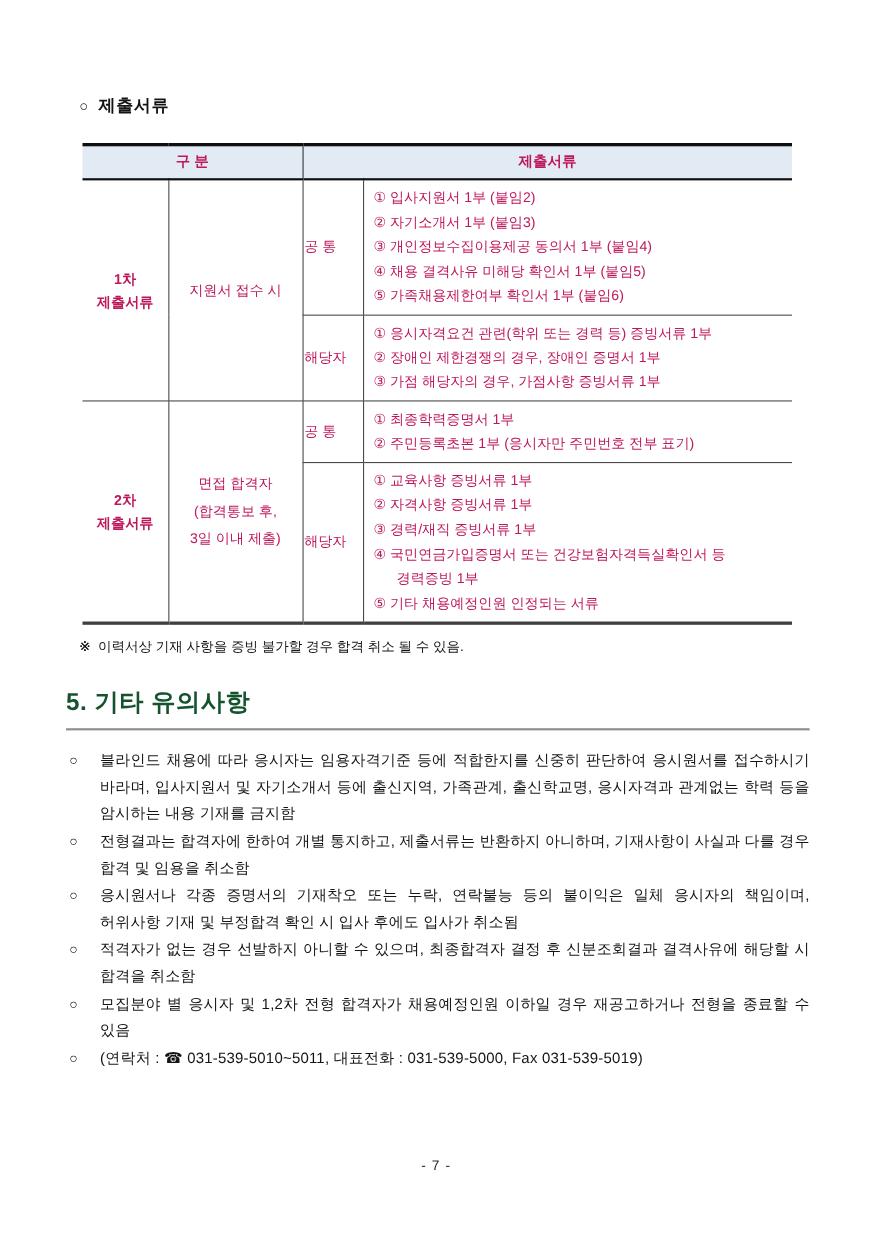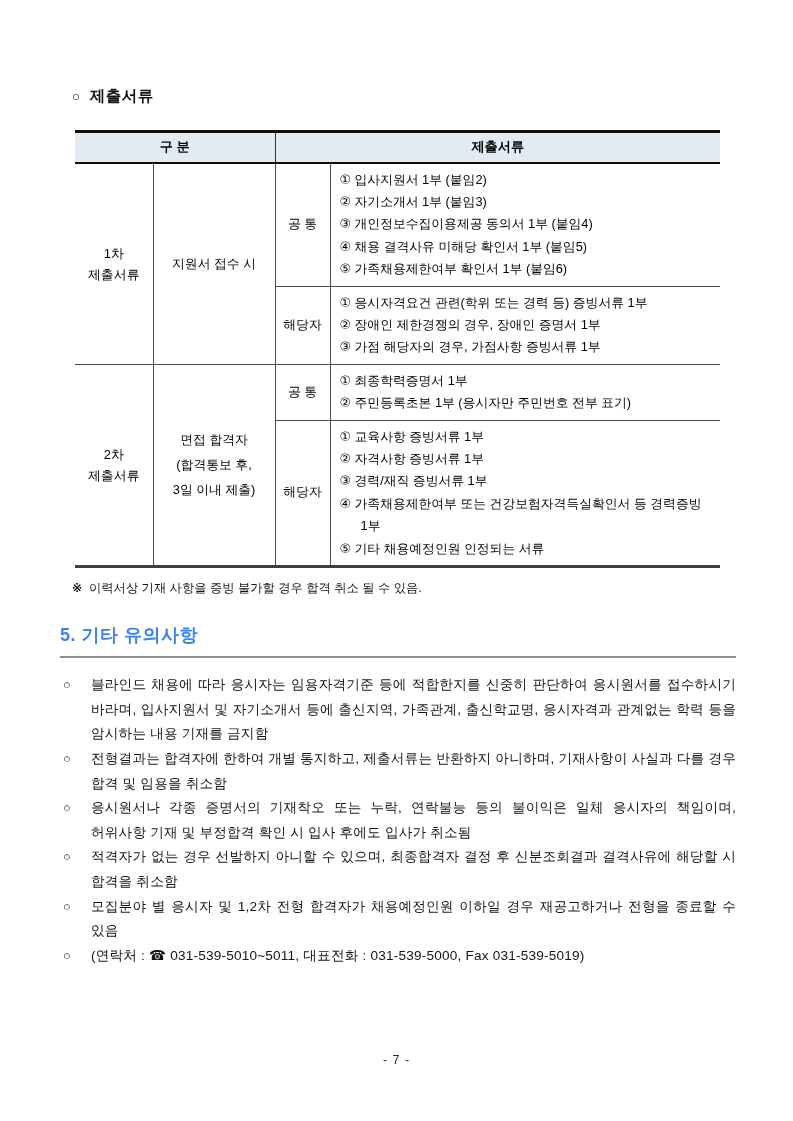--- a/index.html
+++ b/index.html
@@ -17,57 +17,57 @@
   .doc-title{
     margin-left:12px;margin-bottom:19px;
     font-size:15.5px;font-weight:bold;letter-spacing:.5px;
   }
   .doc-title .circle{font-size:13.5px;margin-right:9px;font-weight:bold;}
 
   
   table.sub{
     border-collapse:collapse;table-layout:fixed;
     margin-left:15px;width:645px;
-    font-size:12.8px;color:#000000;margin-top:23px;
+    font-size:12.8px;color:#be185d;margin-top:23px;
   }
   table.sub th,table.sub td{box-sizing:border-box;}
   table.sub thead th{
     background:#e2eaf4;
     border-top:3px solid #0f0f0f;
     border-bottom:2px solid #0f0f0f;
     font-weight:bold;font-size:13.2px;
     height:31px;padding:2px 0;text-align:center;
   }
   table.sub thead th + th{border-left:1px solid #333;}
   table.sub tbody td{
     border:1px solid #4a4a4a;
     vertical-align:middle;
   }
   table.sub tbody td:first-child{border-left:none;}
   table.sub tbody td:last-child{border-right:none;}
   table.sub td.bb{border-bottom:3px solid #404040;}
-  td.stage{font-weight:normal;text-align:center;line-height:21px;font-size:12.9px;}
+  td.stage{font-weight:bold;text-align:center;line-height:21px;font-size:12.9px;}
   td.when{text-align:center;line-height:25px;font-size:12.8px;}
-  td.type{text-align:center;font-size:12.8px;}
+  td.type{text-align:left;font-size:12.8px;}
   td.items{padding:5px 6px 5px 9px;}
   .item{
     line-height:22.4px;word-break:keep-all;
     padding-left:21px;text-indent:-21px;
   }
   tr.r1{height:112px;} tr.r2{height:64px;} tr.r3{height:48px;} tr.r4{height:118px;}
 
   
   .notes{margin:9px 0 0 12px;font-size:12.3px;line-height:22.3px;}
   .note{position:relative;padding-left:17px;text-align:justify;word-break:keep-all;}
   .note .marker{position:absolute;left:0;}
 
   
   .section-heading{
     margin:24px 0 0 0;
-    font-size:18px;font-weight:bold;letter-spacing:.5px;color:#3b82f6;
+    font-size:22px;font-weight:bold;letter-spacing:.5px;color:#14532d;
     padding-bottom:9px;border-bottom:2px solid #8f8f8f;
   }
 
   
   .bullets{margin:15px 0 0 2px;font-size:13.6px;line-height:24.6px;letter-spacing:.2px;}
   .bullet{position:relative;padding-left:29px;text-align:justify;word-break:keep-all;}
   .bullet .marker{position:absolute;left:1px;font-size:12.8px;}
   .bullet .sub{display:block;text-align:left;}
 
   
@@ -139,21 +139,21 @@
           <div class="item">① 최종학력증명서 1부</div>
           <div class="item">② 주민등록초본 1부 (응시자만 주민번호 전부 표기)</div>
         </td>
       </tr>
       <tr class="r4">
         <td class="type bb">해당자</td>
         <td class="items bb">
           <div class="item">① 교육사항 증빙서류 1부</div>
           <div class="item">② 자격사항 증빙서류 1부</div>
           <div class="item">③ 경력/재직 증빙서류 1부</div>
-          <div class="item">④ 가족채용제한여부 또는 건강보험자격득실확인서 등 경력증빙 1부</div>
+          <div class="item">④ 국민연금가입증명서 또는 건강보험자격득실확인서 등 경력증빙 1부</div>
           <div class="item">⑤ 기타 채용예정인원 인정되는 서류</div>
         </td>
       </tr>
     </tbody>
   </table>
 
   <div class="notes">
     <div class="note">
       <span class="marker">※</span>
     </div>

